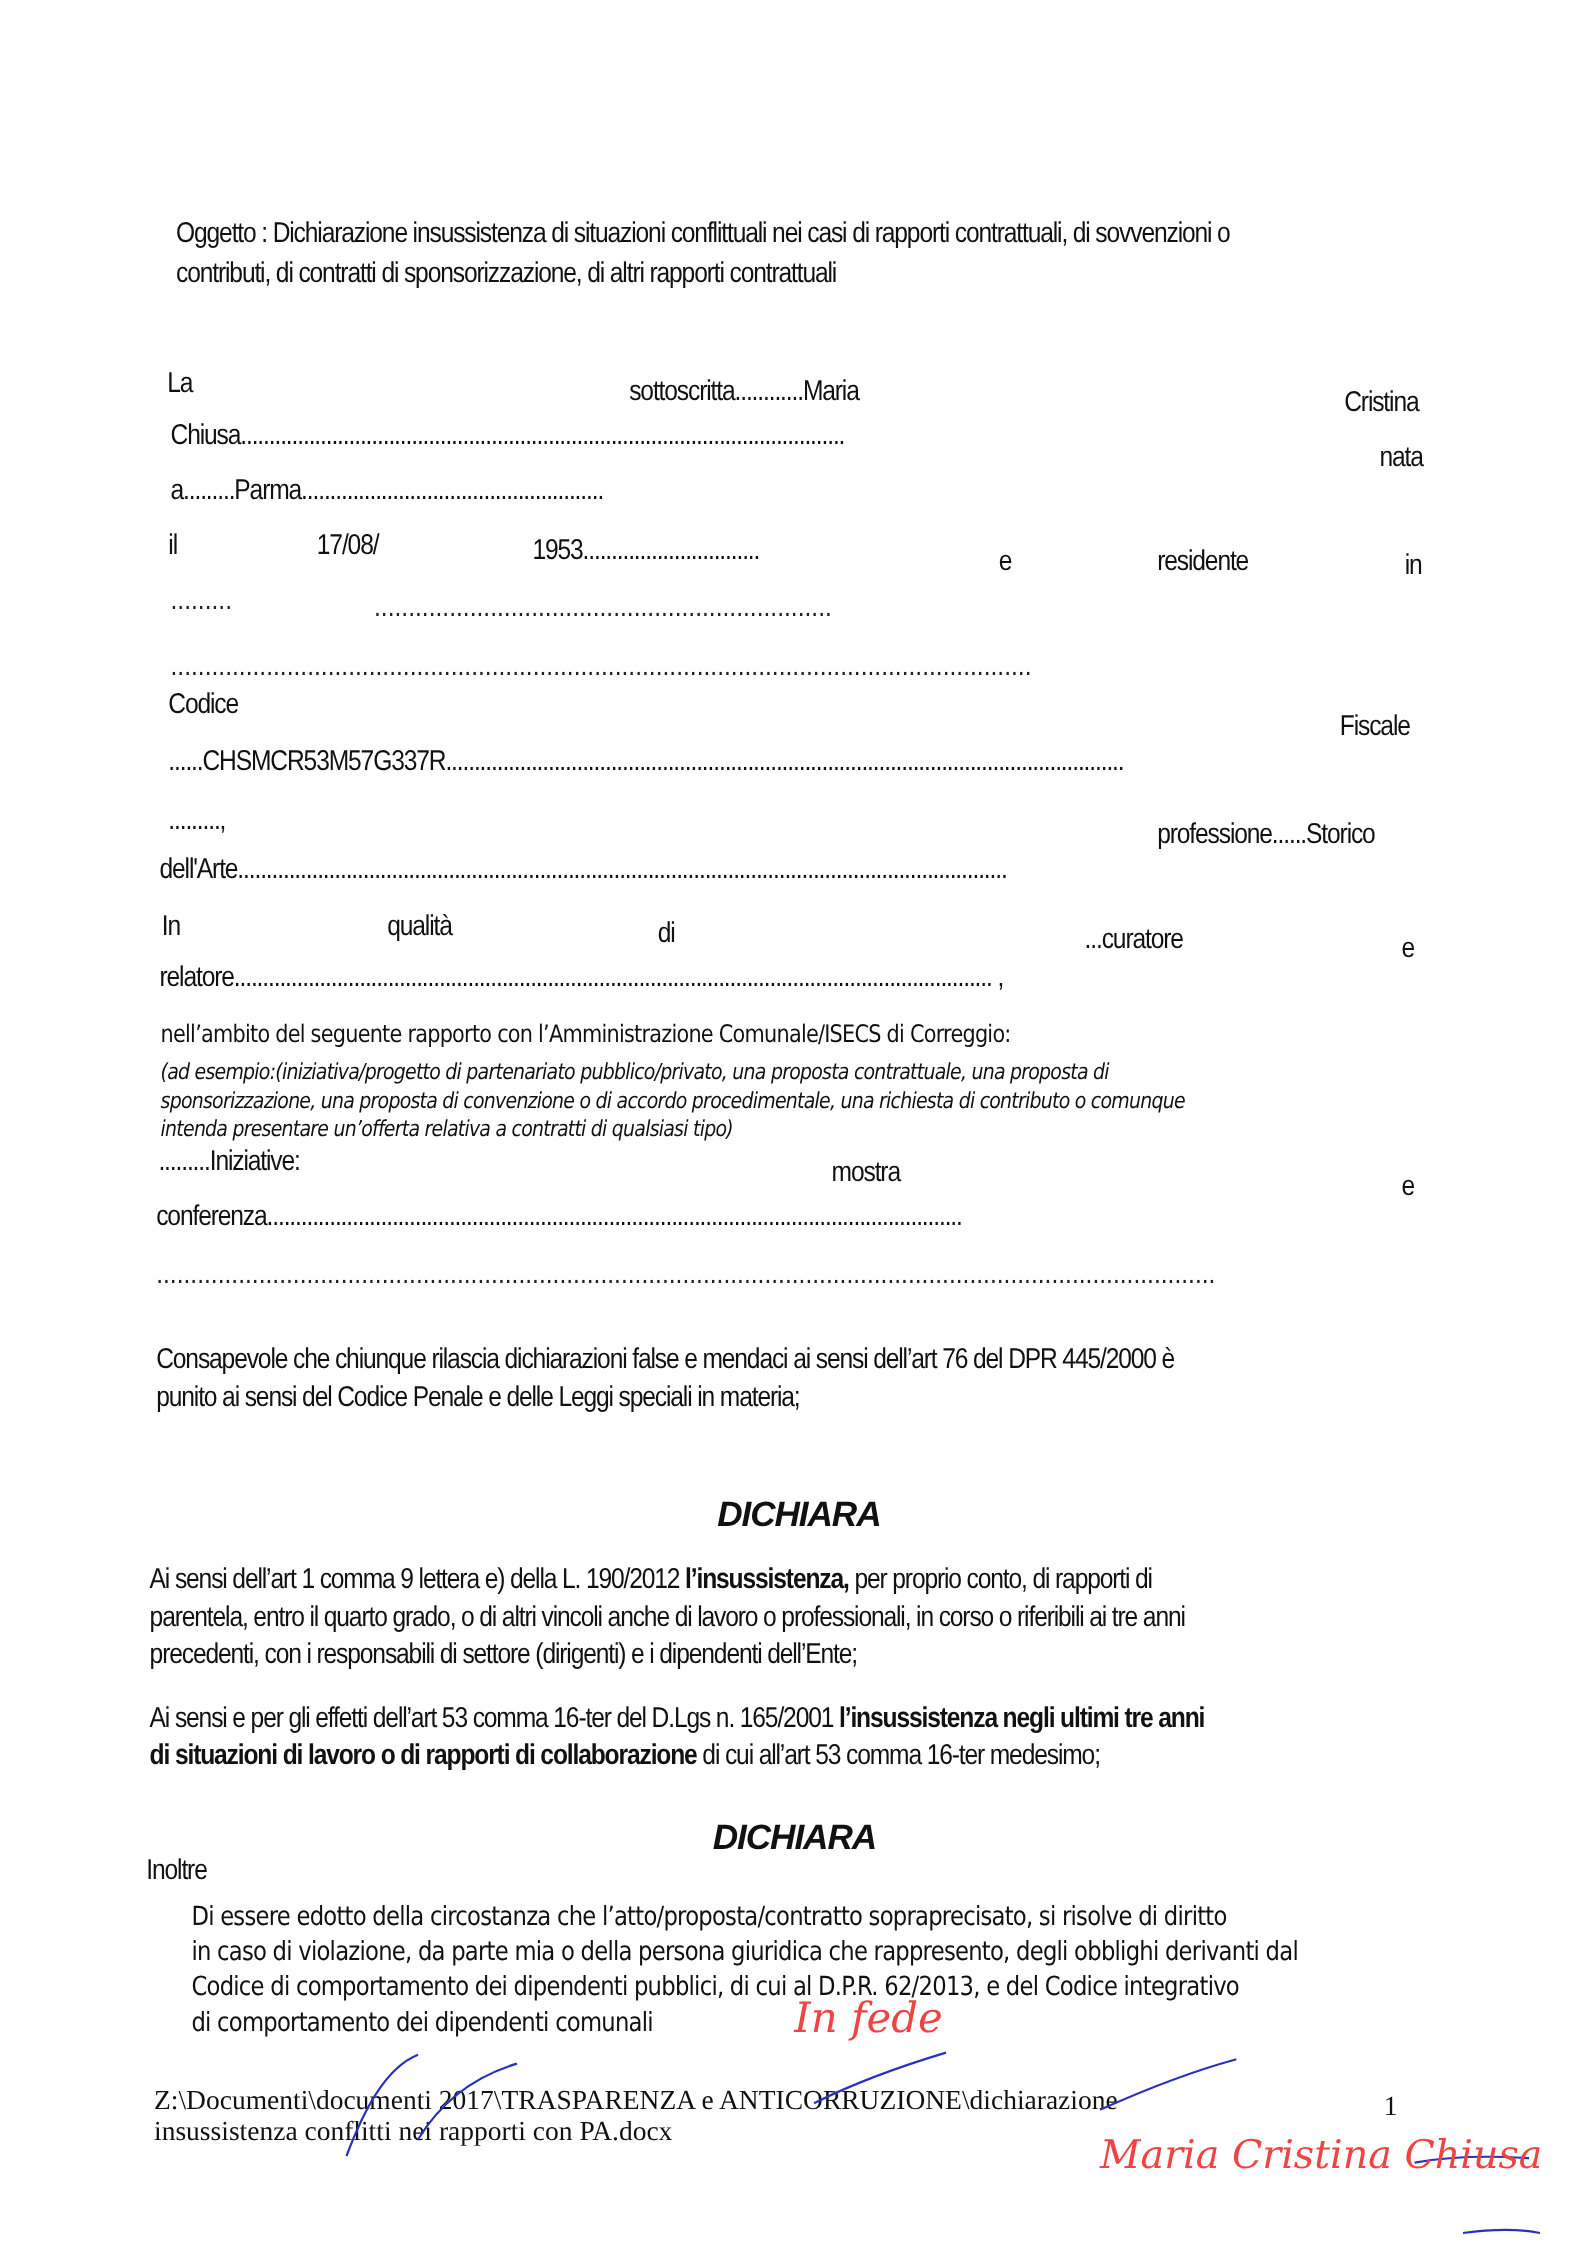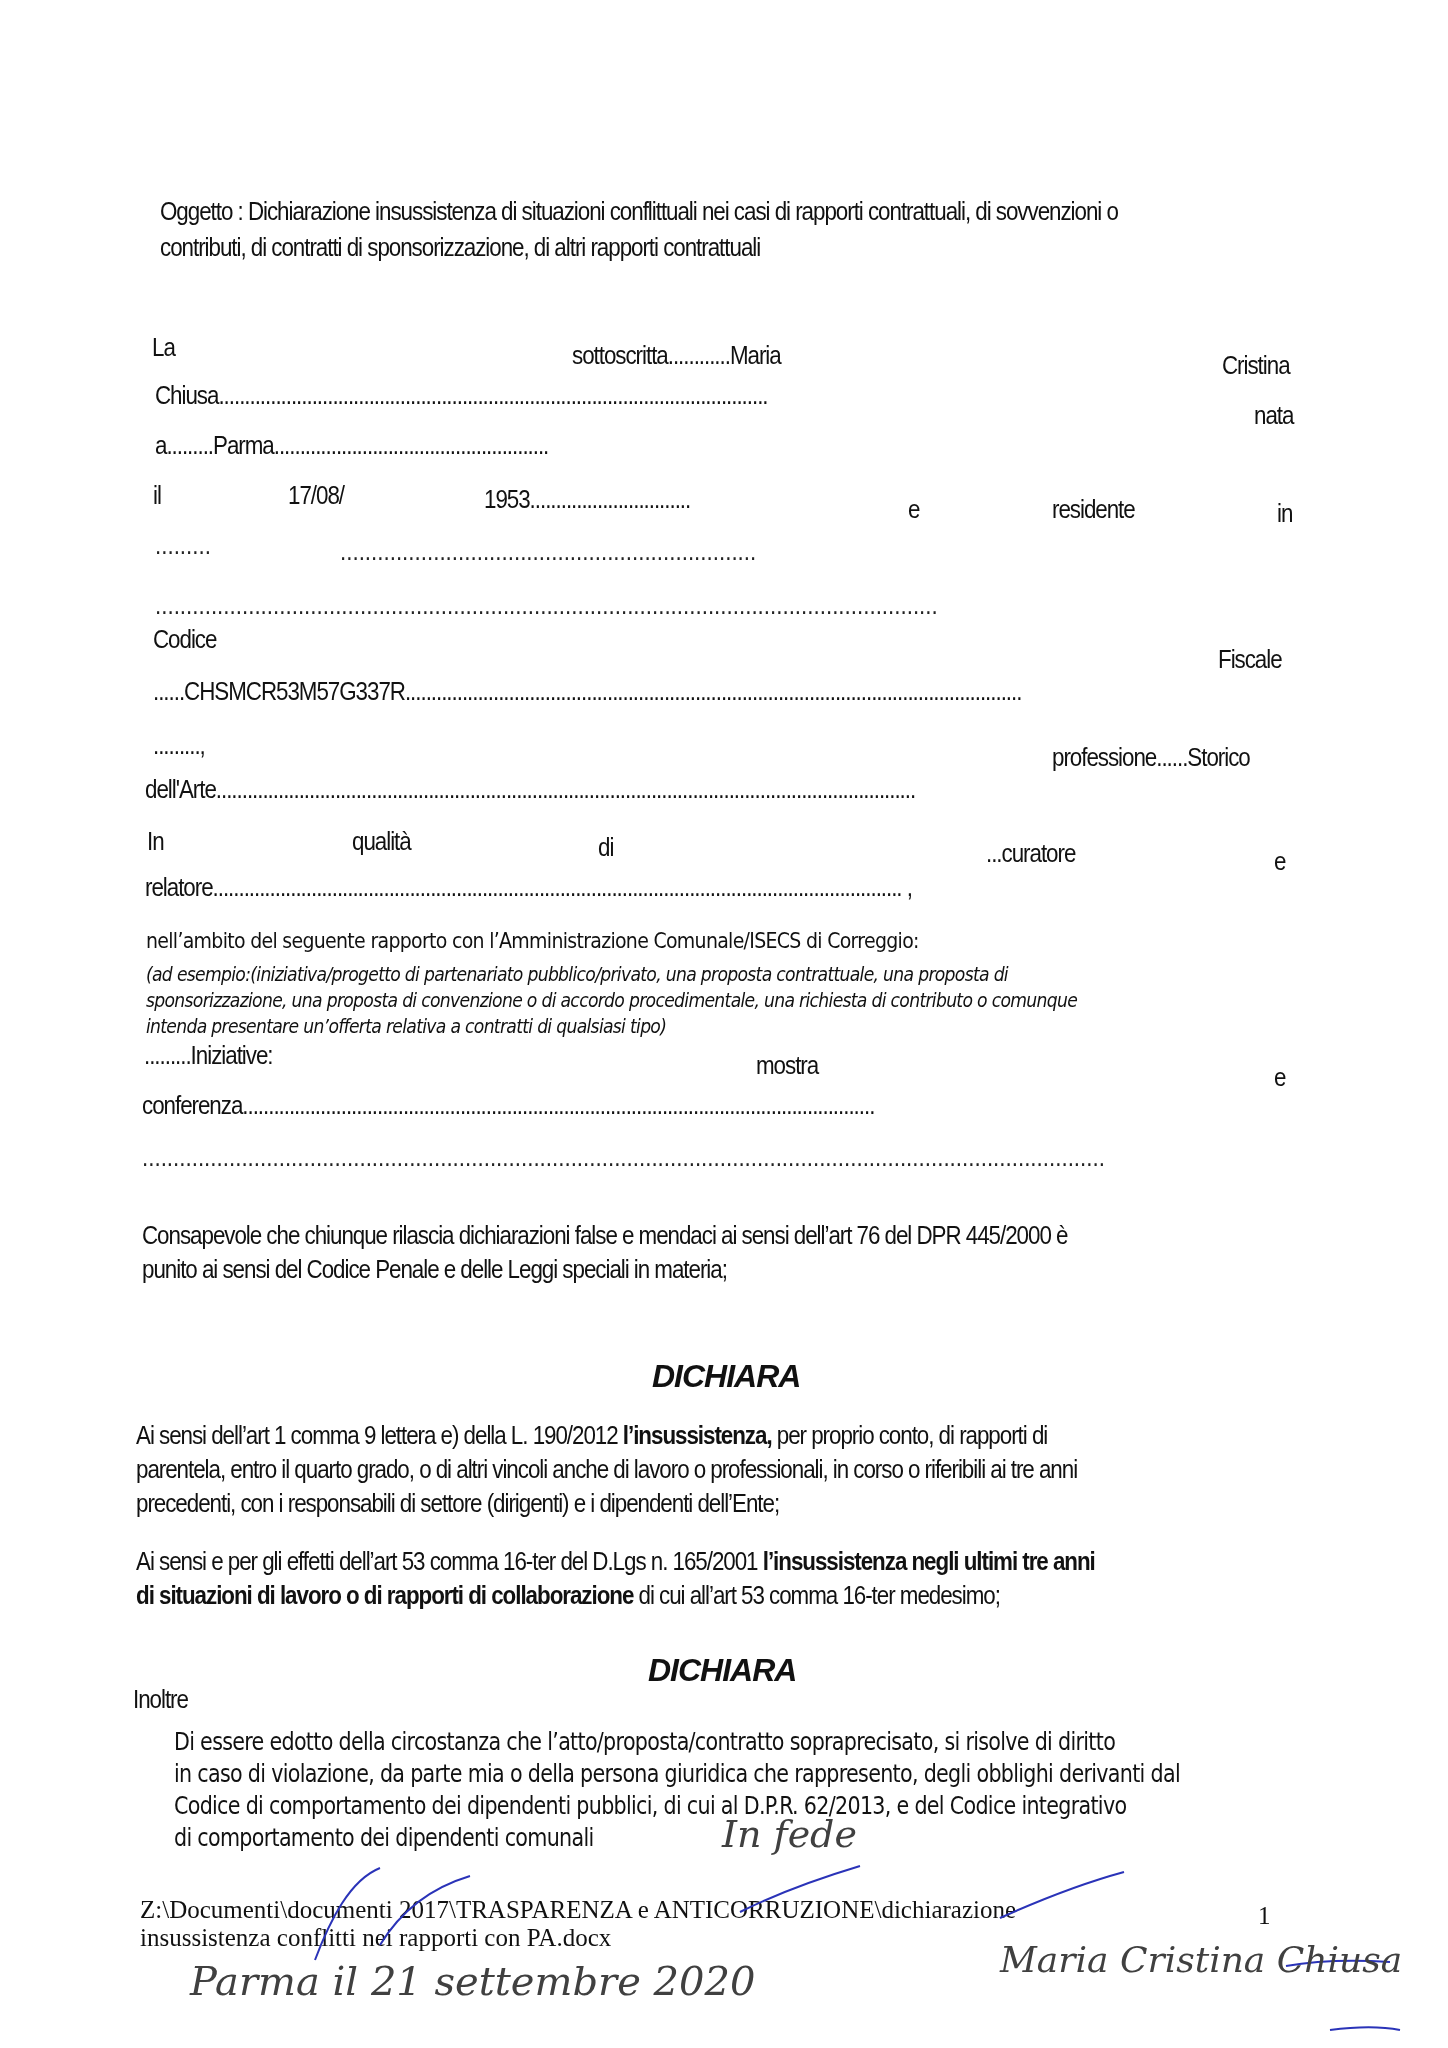--- a/index.html
+++ b/index.html
@@ -8,21 +8,21 @@
     font-family: "Liberation Sans", sans-serif; color: #111;
   }
   .page { position: absolute; left: 0; top: 0; width: 1448px; height: 2048px; }
   .abs { position: absolute; white-space: nowrap; }
   .narrow { font-family: "Liberation Sans", sans-serif; font-size: 26px; letter-spacing: -1.2px; transform-origin: left top; transform: scaleX(0.86); }
   .calibri { font-family: "DejaVu Sans", sans-serif; font-size: 22px; letter-spacing: -0.8px; transform-origin: left top; transform: scaleX(0.86); }
   .italic { font-style: italic; font-size: 20px; }
   .bold { font-weight: bold; }
   .dots { color: #222; letter-spacing: 0px; }
   .serif { font-family: "Liberation Serif", serif; font-size: 25px; }
-  .hand { font-family: "DejaVu Serif", serif; font-style: italic; color: #404040; font-size: 40px; }
+  .hand { font-family: "DejaVu Serif", serif; font-style: italic; color: #ef4444; font-size: 40px; }
   .heading { font-weight: bold; font-style: italic; font-size: 32px; letter-spacing: -1px; }
 </style>
 </head>
 <body>
 
 <div class="page">
 
   <div class="abs narrow" style="left:160px; top:196px;">Oggetto : Dichiarazione insussistenza di situazioni conflittuali nei casi di rapporti contrattuali, di sovvenzioni o</div>
   <div class="abs narrow" style="left:160px; top:232px;">contributi, di contratti di sponsorizzazione, di altri rapporti contrattuali</div>
 
@@ -104,16 +104,15 @@
 
   <svg class="abs" style="left:0; top:0;" width="1448" height="2048">
     <path d="M315 1960 C330 1920 350 1880 380 1868" stroke="#2a33b8" stroke-width="2" fill="none"></path>
     <path d="M380 1945 C400 1912 430 1888 470 1876" stroke="#2a33b8" stroke-width="2" fill="none"></path>
     <path d="M740 1912 C780 1892 820 1878 860 1866" stroke="#2a33b8" stroke-width="2" fill="none"></path>
     <path d="M1000 1918 C1040 1900 1080 1884 1124 1872" stroke="#2a33b8" stroke-width="2" fill="none"></path>
     <path d="M1286 1966 C1320 1960 1360 1960 1390 1962" stroke="#2a33b8" stroke-width="2" fill="none"></path>
     <path d="M1330 2030 C1360 2026 1380 2026 1400 2030" stroke="#2a33b8" stroke-width="2" fill="none"></path>
   </svg>
 
-  <div class="abs hand" style="left:190px; top:1958px;">Parma il 21 settembre 2020</div>
   <div class="abs hand" style="left:1000px; top:1939px; font-size:36px;">Maria Cristina Chiusa</div>
 
 </div>
 
 </body></html>

